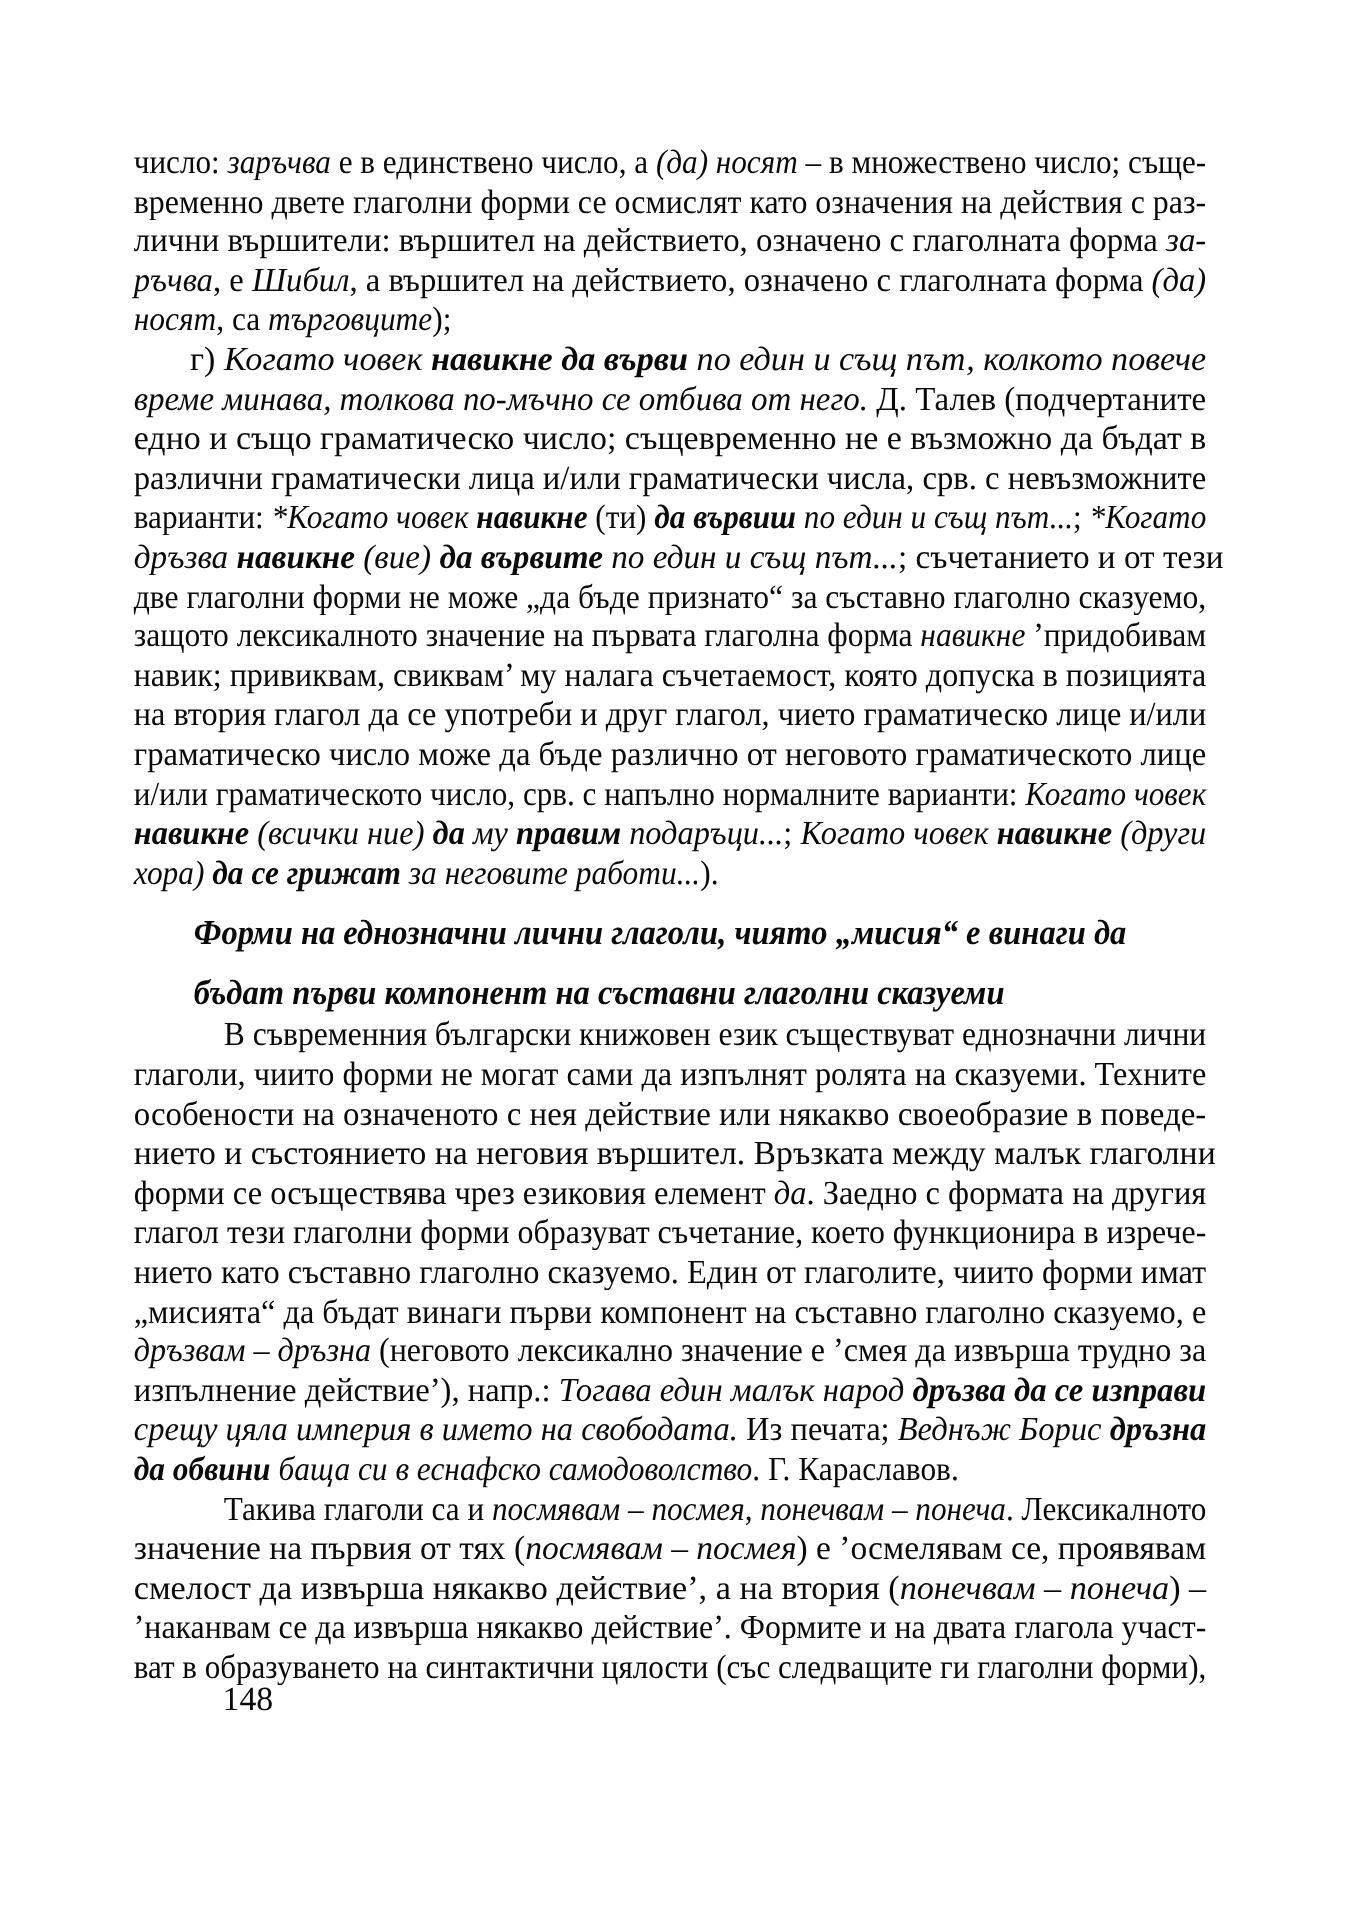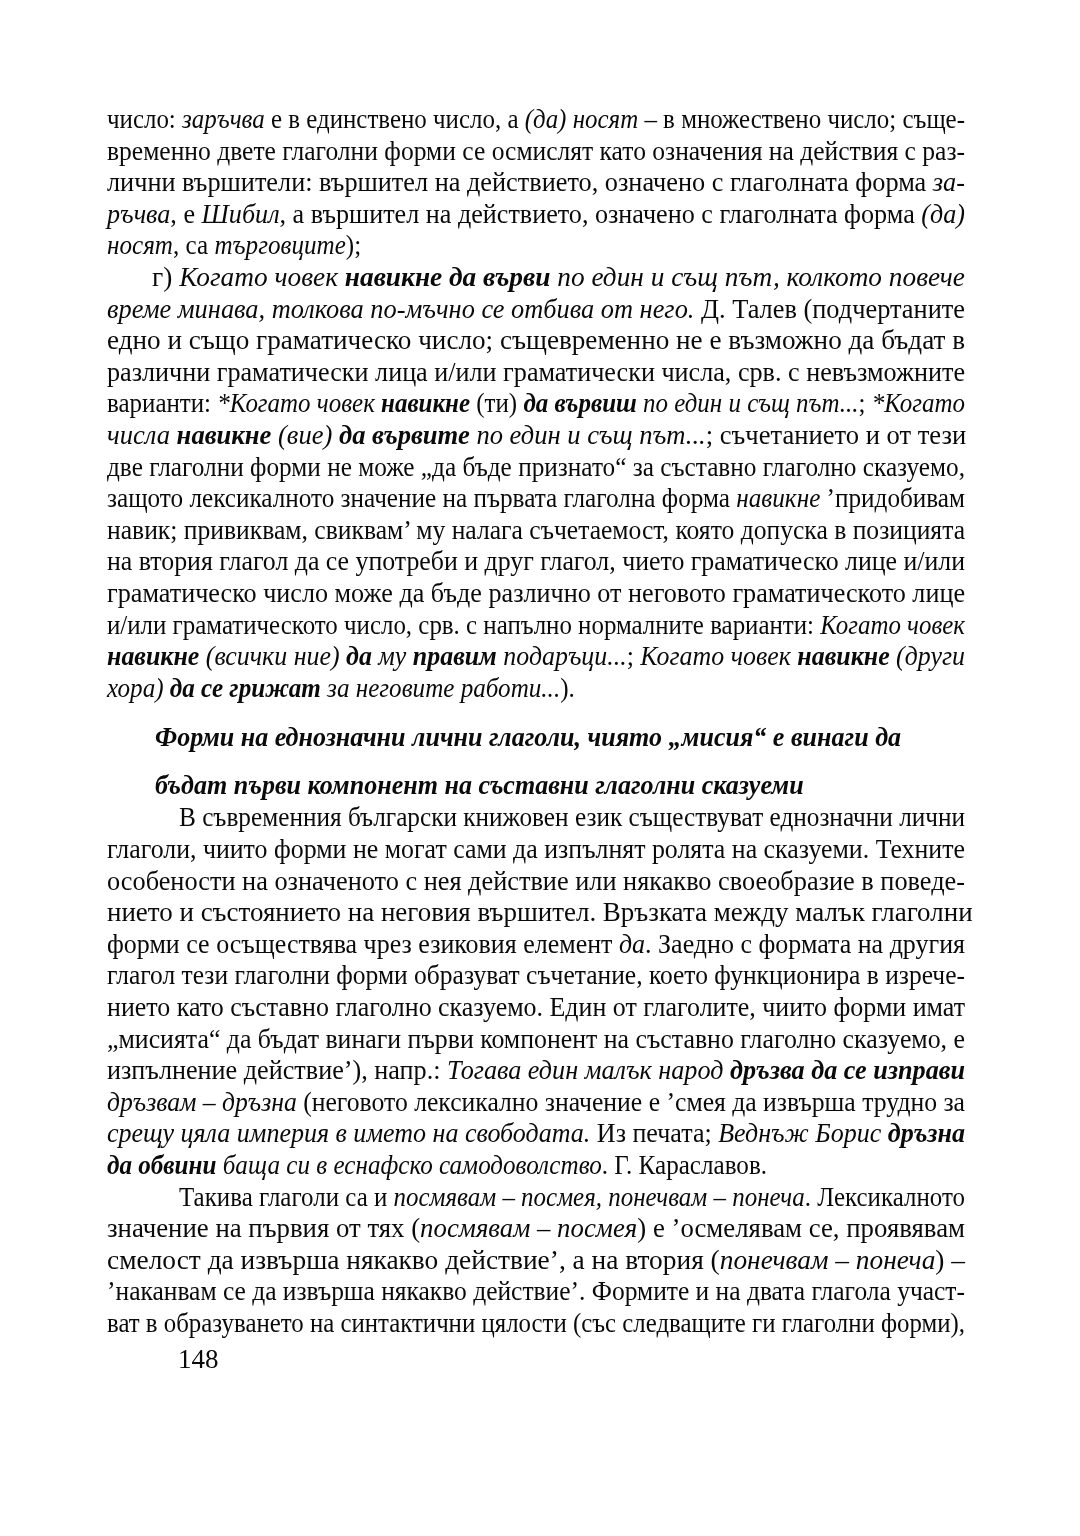--- a/index.html
+++ b/index.html
@@ -10,21 +10,21 @@
   }
   .page{
     position:relative;
     width:1080px;height:1536px;
     background:#ffffff;
     color:#0a0a0a;
     overflow:hidden;
   }
   .text-column{
     position:absolute;
-    left:107px;top:104px;
+    left:107px;top:114px;
     width:858px;
   }
   .block{margin:0;}
   .line{
     height:31.6px;
     line-height:31.6px;
     font-size:27px;
     white-space:nowrap;
     overflow:visible;
   }
@@ -71,21 +71,21 @@
         <div class="line"><span class="runs" style="transform: scaleX(0.973358);"><span class="s-r">лични вършители: вършител на действието, означено с глаголната форма </span><span class="s-i">за-</span></span></div>
         <div class="line"><span class="runs" style="transform: scaleX(0.968261);"><span class="s-i">ръчва</span><span class="s-r">, е </span><span class="s-i">Шибил</span><span class="s-r">, а вършител на действието, означено с глаголната форма </span><span class="s-i">(да)</span></span></div>
         <div class="line"><span class="runs" style="transform: scaleX(0.93);"><span class="s-i">носят</span><span class="s-r">, са </span><span class="s-i">търговците</span><span class="s-r">);</span></span></div>
       </div>
       <div class="block para-item">
         <div class="line"><span class="runs" style="transform: scaleX(1.01218);"><span class="s-r">г) </span><span class="s-i">Когато човек </span><span class="s-bi">навикне да върви</span><span class="s-i"> по един и същ път, колкото повече</span></span></div>
         <div class="line"><span class="runs" style="transform: scaleX(0.976526);"><span class="s-i">време минава, толкова по-мъчно се отбива от него.</span><span class="s-r"> Д. Талев (подчертаните</span></span></div>
         <div class="line"><span class="runs" style="transform: scaleX(1.00562);"><span class="s-r">едно и също граматическо число; същевременно не е възможно да бъдат в</span></span></div>
         <div class="line"><span class="runs" style="transform: scaleX(0.968414);"><span class="s-r">различни граматически лица и/или граматически числа, срв. с невъзможните</span></span></div>
         <div class="line"><span class="runs" style="transform: scaleX(0.924585);"><span class="s-r">варианти: </span><span class="s-i">*Когато човек </span><span class="s-bi">навикне</span><span class="s-r"> (ти) </span><span class="s-bi">да вървиш</span><span class="s-i"> по един и същ път...</span><span class="s-r">; </span><span class="s-i">*Когато</span></span></div>
-        <div class="line"><span class="runs" style="transform: scaleX(0.984509);"><span class="s-i">числа </span><span class="s-bi">навикне</span><span class="s-i"> (вие) </span><span class="s-bi">да вървите</span><span class="s-i"> по един и същ път...</span><span class="s-r">; съчетанието и от тези</span></span></div>
+        <div class="line"><span class="runs" style="transform: scaleX(0.984509);"><span class="s-i">дръзва </span><span class="s-bi">навикне</span><span class="s-i"> (вие) </span><span class="s-bi">да вървите</span><span class="s-i"> по един и същ път...</span><span class="s-r">; съчетанието и от тези</span></span></div>
         <div class="line"><span class="runs" style="transform: scaleX(0.935835);"><span class="s-r">две глаголни форми не може „да бъде признато“ за съставно глаголно сказуемо,</span></span></div>
         <div class="line"><span class="runs" style="transform: scaleX(0.933211);"><span class="s-r">защото лексикалното значение на първата глаголна форма </span><span class="s-i">навикне</span><span class="s-r"> ’придобивам</span></span></div>
         <div class="line"><span class="runs" style="transform: scaleX(0.94805);"><span class="s-r">навик; привиквам, свиквам’ му налага съчетаемост, която допуска в позицията</span></span></div>
         <div class="line"><span class="runs" style="transform: scaleX(0.956688);"><span class="s-r">на втория глагол да се употреби и друг глагол, чието граматическо лице и/или</span></span></div>
         <div class="line"><span class="runs" style="transform: scaleX(0.968619);"><span class="s-r">граматическо число може да бъде различно от неговото граматическото лице</span></span></div>
         <div class="line"><span class="runs" style="transform: scaleX(0.92286);"><span class="s-r">и/или граматическото число, срв. с напълно нормалните варианти: </span><span class="s-i">Когато човек</span></span></div>
         <div class="line"><span class="runs" style="transform: scaleX(0.959212);"><span class="s-bi">навикне</span><span class="s-i"> (всички ние) </span><span class="s-bi">да</span><span class="s-i"> му </span><span class="s-bi">правим</span><span class="s-i"> подаръци...</span><span class="s-r">; </span><span class="s-i">Когато човек </span><span class="s-bi">навикне</span><span class="s-i"> (други</span></span></div>
         <div class="line"><span class="runs" style="transform: scaleX(0.93);"><span class="s-i">хора) </span><span class="s-bi">да се грижат</span><span class="s-i"> за неговите работи...</span><span class="s-r">).</span></span></div>
       </div>
       <div class="block heading">
@@ -94,22 +94,22 @@
       </div>
       <div class="block para-std">
         <div class="line"><span class="runs" style="transform: scaleX(0.935558);"><span class="s-r">В съвременния български книжовен език съществуват еднозначни лични</span></span></div>
         <div class="line"><span class="runs" style="transform: scaleX(0.95799);"><span class="s-r">глаголи, чиито форми не могат сами да изпълнят ролята на сказуеми. Техните</span></span></div>
         <div class="line"><span class="runs" style="transform: scaleX(0.974637);"><span class="s-r">особености на означеното с нея действие или някакво своеобразие в поведе-</span></span></div>
         <div class="line"><span class="runs" style="transform: scaleX(0.998618);"><span class="s-r">нието и състоянието на неговия вършител. Връзката между малък глаголни</span></span></div>
         <div class="line"><span class="runs" style="transform: scaleX(0.962204);"><span class="s-r">форми се осъществява чрез езиковия елемент </span><span class="s-i">да</span><span class="s-r">. Заедно с формата на другия</span></span></div>
         <div class="line"><span class="runs" style="transform: scaleX(0.944609);"><span class="s-r">глагол тези глаголни форми образуват съчетание, което функционира в изрече-</span></span></div>
         <div class="line"><span class="runs" style="transform: scaleX(0.960705);"><span class="s-r">нието като съставно глаголно сказуемо. Един от глаголите, чиито форми имат</span></span></div>
         <div class="line"><span class="runs" style="transform: scaleX(0.956755);"><span class="s-r">„мисията“ да бъдат винаги първи компонент на съставно глаголно сказуемо, е</span></span></div>
+        <div class="line"><span class="runs" style="transform: scaleX(0.950725);"><span class="s-i">дръзвам – дръзна</span><span class="s-r"> (неговото лексикално значение е ’смея да извърша трудно за</span></span></div>
         <div class="line"><span class="runs" style="transform: scaleX(0.969509);"><span class="s-r">изпълнение действие’), напр.: </span><span class="s-i">Тогава един малък народ </span><span class="s-bi">дръзва да се изправи</span></span></div>
-        <div class="line"><span class="runs" style="transform: scaleX(0.950725);"><span class="s-i">дръзвам – дръзна</span><span class="s-r"> (неговото лексикално значение е ’смея да извърша трудно за</span></span></div>
         <div class="line"><span class="runs" style="transform: scaleX(0.963842);"><span class="s-i">срещу цяла империя в името на свободата.</span><span class="s-r"> Из печата; </span><span class="s-i">Веднъж Борис </span><span class="s-bi">дръзна</span></span></div>
         <div class="line"><span class="runs" style="transform: scaleX(0.93);"><span class="s-bi">да обвини</span><span class="s-i"> баща си в еснафско самодоволство</span><span class="s-r">. Г. Караславов.</span></span></div>
       </div>
       <div class="block para-std">
         <div class="line"><span class="runs" style="transform: scaleX(0.924247);"><span class="s-r">Такива глаголи са и </span><span class="s-i">посмявам – посмея, понечвам – понеча</span><span class="s-r">. Лексикалното</span></span></div>
         <div class="line"><span class="runs" style="transform: scaleX(0.992463);"><span class="s-r">значение на първия от тях (</span><span class="s-i">посмявам – посмея</span><span class="s-r">) е ’осмелявам се, проявявам</span></span></div>
         <div class="line"><span class="runs" style="transform: scaleX(1.01433);"><span class="s-r">смелост да извърша някакво действие’, а на втория (</span><span class="s-i">понечвам – понеча</span><span class="s-r">) –</span></span></div>
         <div class="line"><span class="runs" style="transform: scaleX(0.943894);"><span class="s-r">’наканвам се да извърша някакво действие’. Формите и на двата глагола участ-</span></span></div>
         <div class="line"><span class="runs" style="transform: scaleX(0.92003);"><span class="s-r">ват в образуването на синтактични цялости (със следващите ги глаголни форми),</span></span></div>
       </div>

